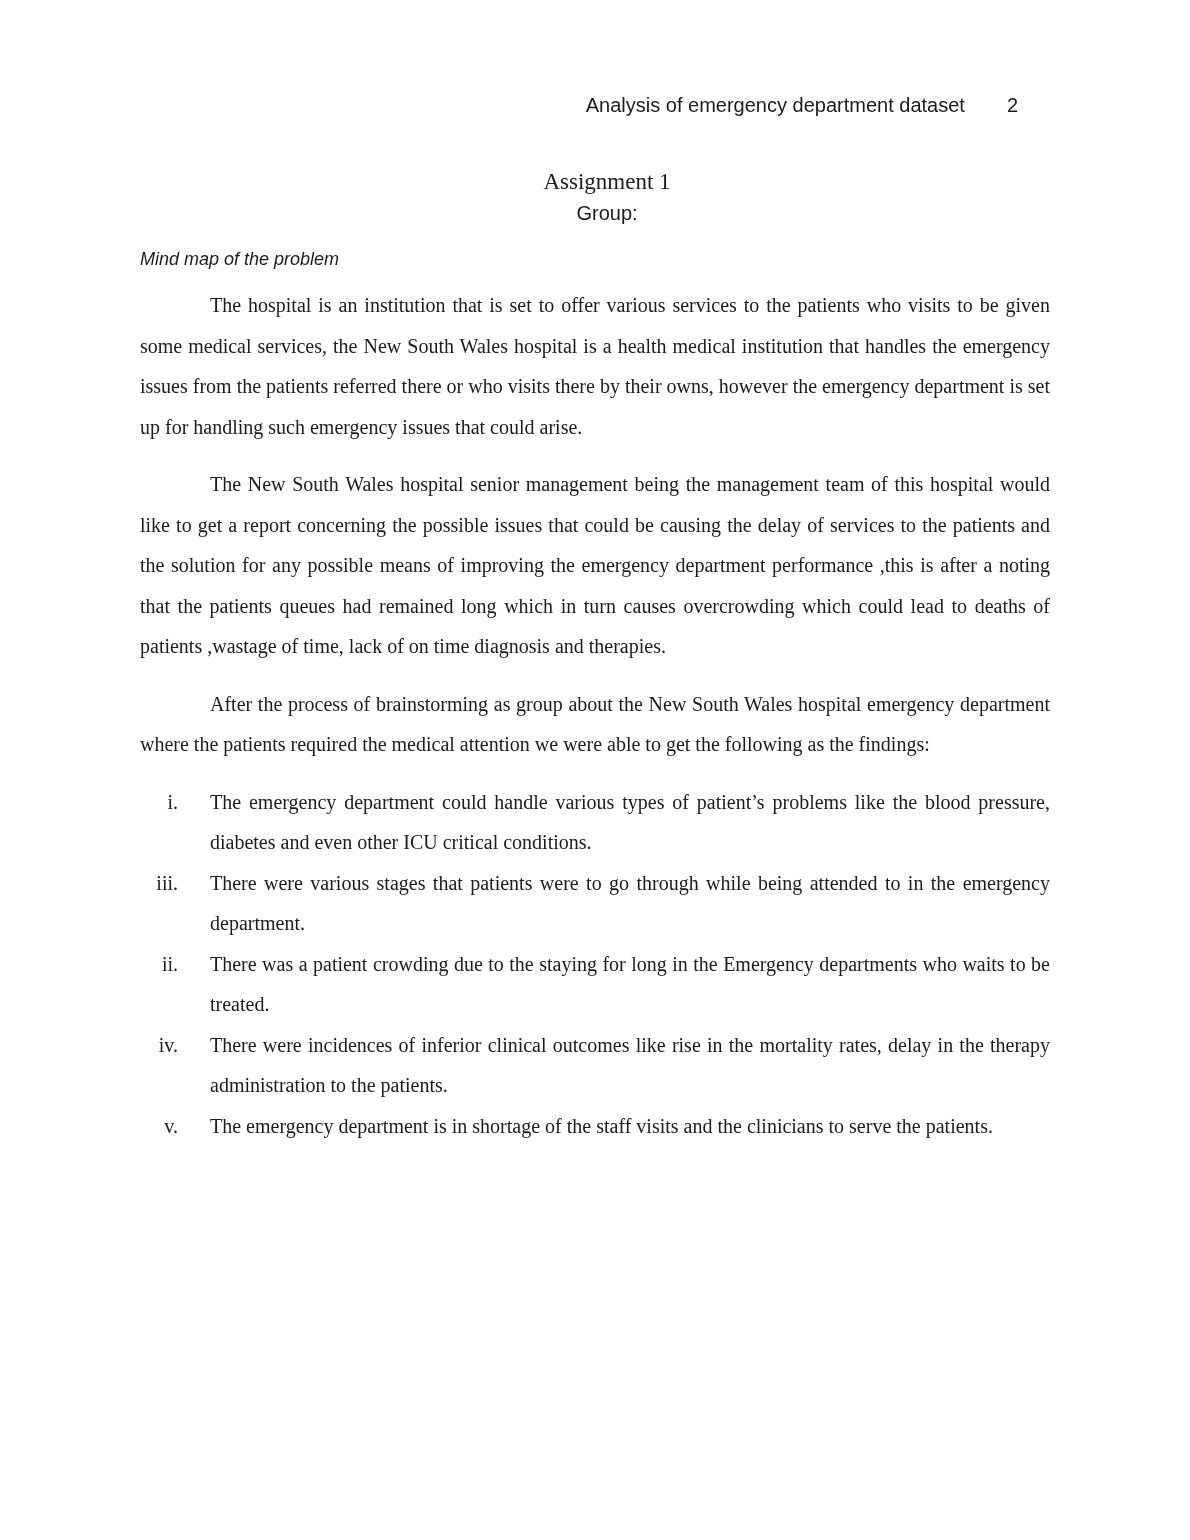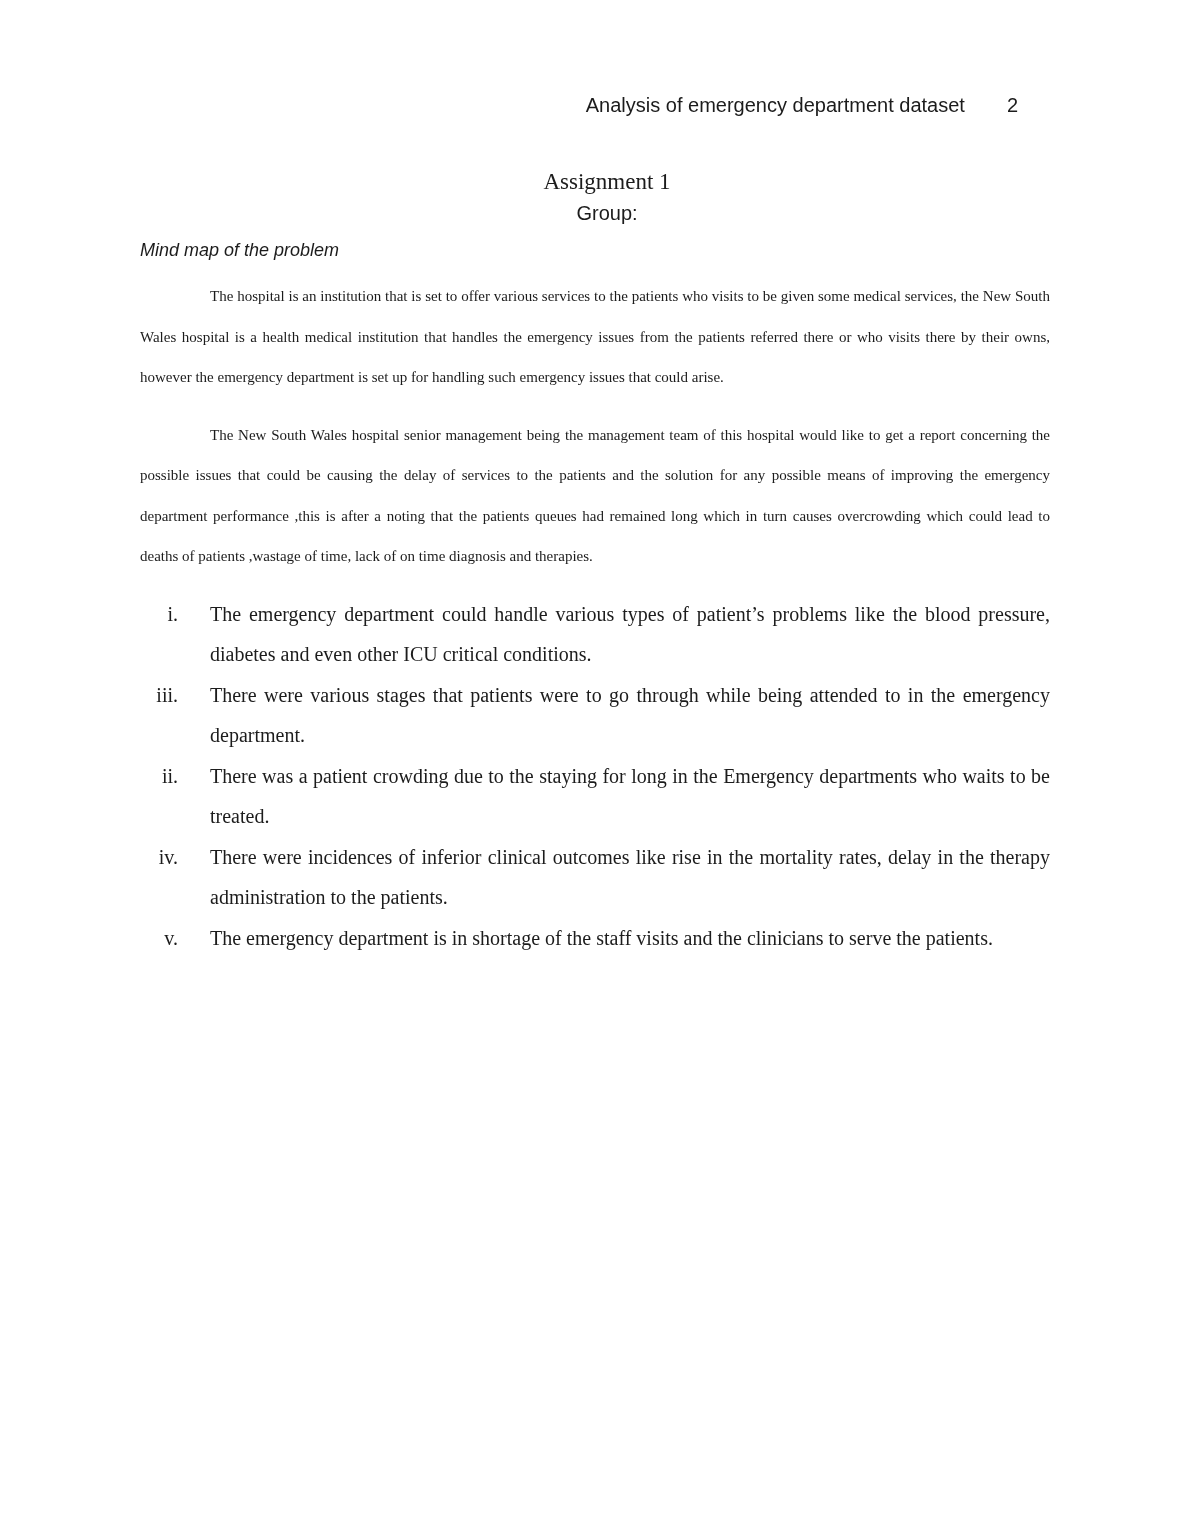--- a/index.html
+++ b/index.html
@@ -46,35 +46,35 @@
     margin: 0;
   }
   .doc-subtitle {
     font-family: "Liberation Sans", sans-serif;
     font-size: 20px;
     line-height: 23px;
     margin: 6px 0 0 0;
   }
   .content {
     position: absolute;
-    top: 238px;
+    top: 247px;
     left: 140px;
     width: 910px;
   }
   .section-heading {
     font-family: "Liberation Sans", sans-serif;
     font-style: italic;
     font-size: 18px;
     line-height: 24px;
     font-weight: 400;
     margin: 0 0 14px 0;
   }
   .body-para {
     font-family: "Liberation Serif", serif;
-    font-size: 15px;
+    font-size: 20px;
     line-height: 40.5px;
     text-align: justify;
     text-indent: 70px;
     margin: 0 0 17px 0;
   }
   .findings-list {
     list-style: none;
     margin: 0;
     padding: 0;
   }
@@ -114,20 +114,21 @@
   </div>
 
   <div class="content">
 
     <h2 class="section-heading">Mind map of the problem</h2>
 
     <p class="body-para">The hospital is an institution that is set to offer various services to the patients who visits to be given some medical services, the New South Wales hospital is a health medical institution that handles the emergency issues from the patients referred there or who visits there by their owns, however the emergency department is set up for handling such emergency issues that could arise.</p>
 
     <p class="body-para">The New South Wales hospital senior management being the management team of this hospital would like to get a report concerning the possible issues that could be causing the delay of services to the patients and the solution for any possible means of improving the emergency department performance ,this is after a noting that the patients queues had remained long which in turn causes overcrowding which could lead to deaths of patients ,wastage of time, lack of on time diagnosis and therapies.</p>
 
+    <p class="body-para">After the process of brainstorming as group about the New South Wales hospital emergency department where the patients required the medical attention we were able to get the following as the findings:</p>
 
     <ol class="findings-list">
       <li>
         <span class="li-marker">i.</span>
         <span class="li-text">The emergency department could handle various types of patient’s problems like the blood pressure, diabetes and even other ICU critical conditions.</span>
       </li>
       <li>
         <span class="li-marker">iii.</span>
         <span class="li-text">There were various stages that patients were to go through while being attended to in the emergency department.</span>
       </li>

